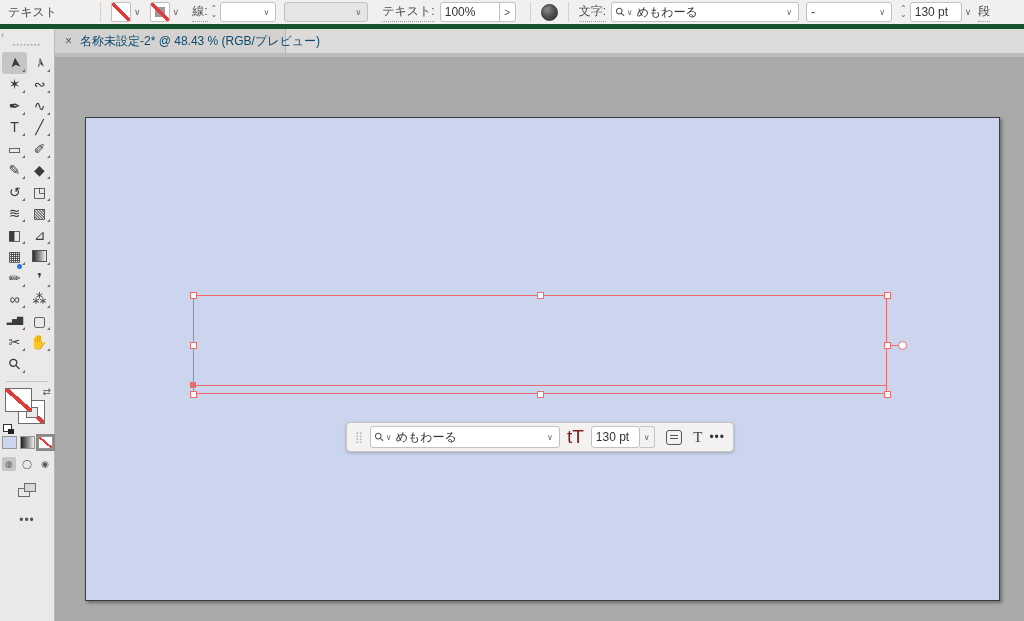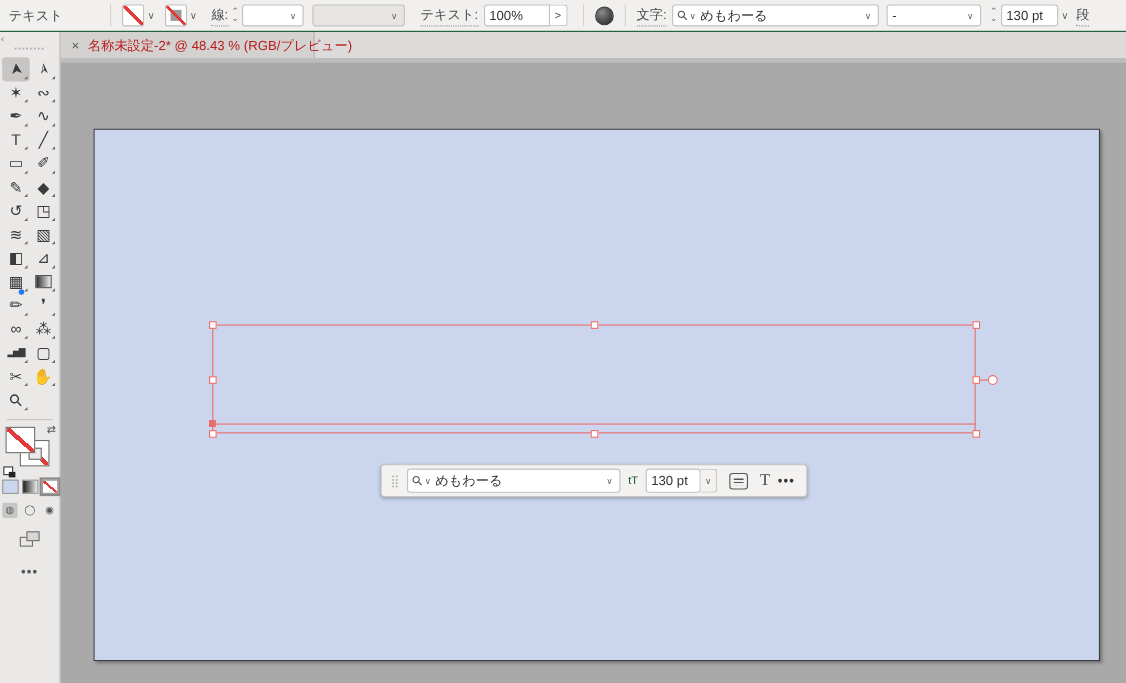--- a/index.html
+++ b/index.html
@@ -2,21 +2,21 @@
 <html lang="ja"><head>
 <meta charset="utf-8">
 <style>
   * { margin:0; padding:0; box-sizing:border-box; }
   html,body { width:1024px; height:621px; overflow:hidden; }
   body { font-family:"Liberation Sans","DejaVu Sans",sans-serif; font-size:12px; color:#3c3c3c;
          position:relative; background:#a9a9a9; }
 
   
   .topbar { position:absolute; left:0; top:0; width:1024px; height:29px; background:#f1f0ef;
-            border-bottom:1px solid #14532d; display:flex; align-items:center; padding-left:8px; z-index:30; }
+            border-bottom:5px solid #14532d; display:flex; align-items:center; padding-left:8px; z-index:30; }
   .tb-label { color:#4a4a4a; white-space:nowrap; }
   .tb-label.dotted { border-bottom:1px dotted #9a9a9a; padding-bottom:1px; }
   .vsep { width:1px; height:20px; background:#d2d1d0; margin:0 10px; }
   .swatch-btn { width:20px; height:20px; background:#fff; border:1px solid #c0bfbe; border-radius:2px;
                 position:relative; overflow:hidden; }
   .red-diag { position:absolute; inset:0;
               background:linear-gradient(to top right, transparent 44%, #e23b3b 44%, #e23b3b 56%, transparent 56%); }
   .stroke-mini { position:absolute; left:4px; top:4px; width:10px; height:10px; background:#9b9a99; }
   .chev { color:#666; font-size:9px; padding:0 3px; }
   .stepper { display:flex; flex-direction:column; line-height:6px; font-size:8px; color:#666; margin:0 3px; }
@@ -77,21 +77,21 @@
   .screenmode .r1 { position:absolute; left:0; bottom:0; width:12px; height:9px; border:1px solid #6f6e6d; background:#eae9e8; }
   .screenmode .r2 { position:absolute; right:0; top:0; width:12px; height:9px; border:1px solid #6f6e6d; background:#d8d7d6; }
   .tp-more { text-align:center; color:#555; margin-top:16px; letter-spacing:1px; }
 
   
   .tabbar { position:absolute; left:55px; top:29px; width:969px; height:24px; background:#dcdbda; z-index:10; }
   .tabstrip-bottom { position:absolute; left:55px; top:53px; width:969px; height:4px; background:#bdbcbb; z-index:10; }
   .tab { position:absolute; left:0; top:0; height:24px; width:231px; background:#d3d2d1;
          border-right:1px solid #b5b4b3; display:flex; align-items:center; padding:0 10px; gap:8px; }
   .tab-close { color:#555; font-size:12px; }
-  .tab-title { color:#b91c1c; white-space:nowrap; }
+  .tab-title { color:#0c4a6e; white-space:nowrap; }
 
   
   .canvas { position:absolute; left:55px; top:57px; width:969px; height:564px; background:#a9a9a9; }
   .artboard { position:absolute; left:85px; top:117px; width:915px; height:484px; background:#cbd6ee;
               border:1px solid #3b3b42; box-shadow:2px 2px 3px rgba(0,0,0,0.35); }
 
   
   .sel-box { position:absolute; left:193px; top:295px; width:694px; height:99px;
              border:1px solid #ec6b6b; }
   .sel-line { position:absolute; background:#ec6b6b; }
@@ -103,21 +103,21 @@
   
   .floatbar { position:absolute; left:346px; top:422px; width:388px; height:30px; background:#f3f2f1;
               border:1px solid #c7c6c5; border-radius:4px; box-shadow:0 1px 3px rgba(0,0,0,0.25);
               display:flex; align-items:center; padding:0 8px; gap:7px; z-index:15; }
   .fb-grip { color:#b5b4b3; font-size:11px; }
   .fb-font { width:194px; height:22px; }
   .fb-size { width:50px; height:22px; }
   .fb-chev-seg { height:22px; width:15px; border:1px solid #c6c5c4; border-left:0;
                  border-radius:0 3px 3px 0; background:#f3f2f1; display:flex; align-items:center;
                  justify-content:center; font-size:8px; color:#666; margin-left:-7px; }
-  .fb-tT { font-size:10px; color:#14532d; letter-spacing:0; }
+  .fb-tT { font-size:19px; color:#7f1d1d; letter-spacing:0; }
   .fb-doc { width:17px; height:15px; border:1px solid #555; border-radius:3px; position:relative; }
   .fb-doc::after { content:""; position:absolute; left:3px; top:4px; right:3px; height:6px;
                    background:repeating-linear-gradient(#555 0 1px, transparent 1px 3px); }
   .fb-T { font-family:"Liberation Serif","DejaVu Serif",serif; font-size:15px; color:#444; }
   .fb-more { color:#333; letter-spacing:1px; }
 </style>
 </head>
 <body>
 
 <div class="topbar" data-name="control-bar">

